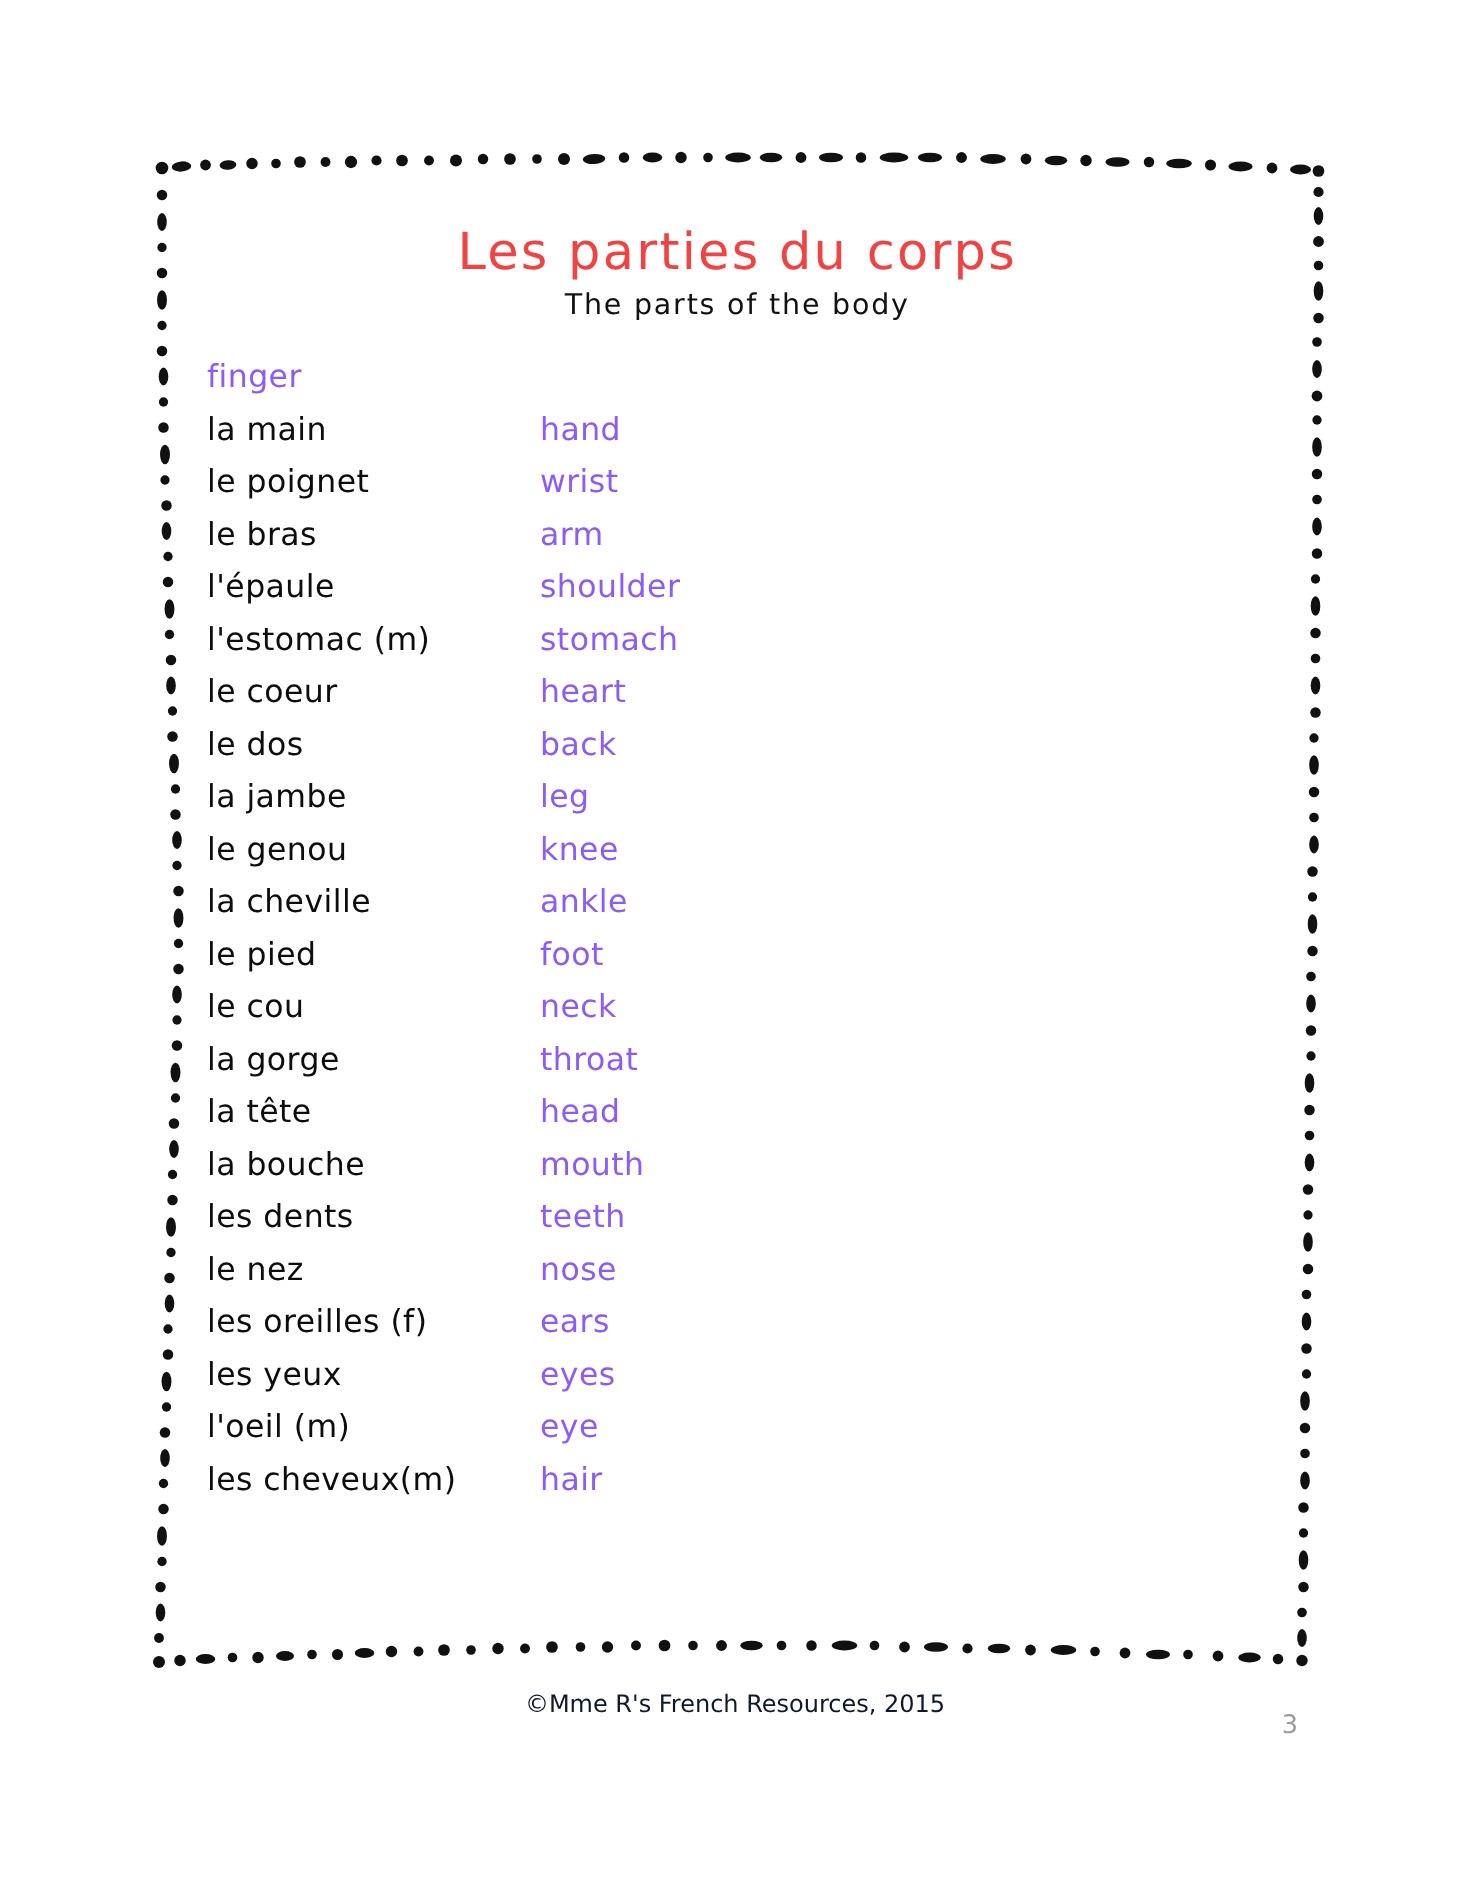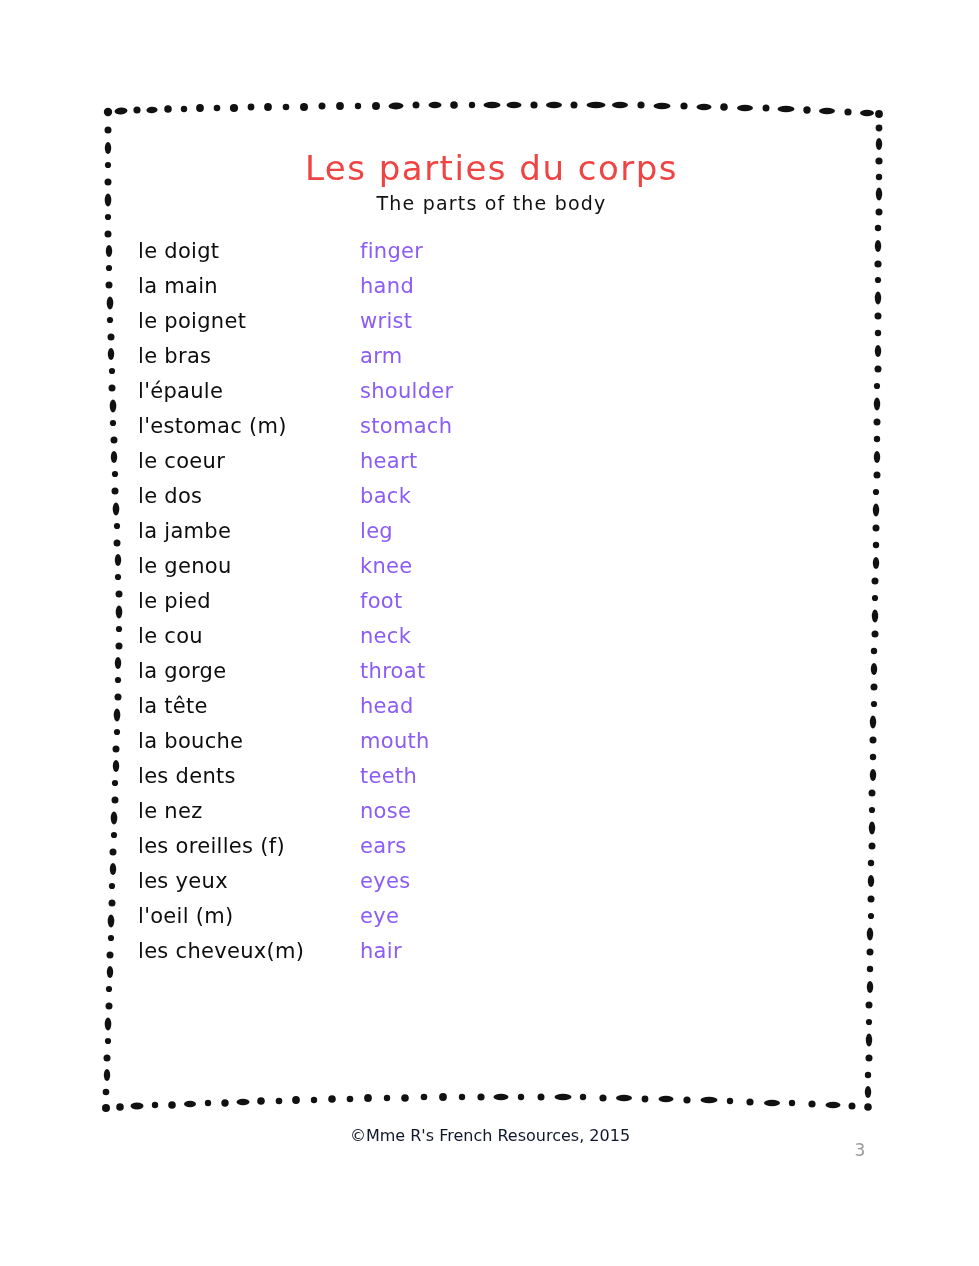--- a/index.html
+++ b/index.html
@@ -328,21 +328,20 @@
       </g>
     </svg>
   </div>
 
   <div id="content">
     <div class="title">Les parties du corps</div>
     <div class="subtitle">The parts of the body</div>
 
     <div id="vocab-list">
       <div class="vocab-row">
-        <div class="vocab-fr">le doigt</div>
         <div class="vocab-en">finger</div>
       </div>
       <div class="vocab-row">
         <div class="vocab-fr">la main</div>
         <div class="vocab-en">hand</div>
       </div>
       <div class="vocab-row">
         <div class="vocab-fr">le poignet</div>
         <div class="vocab-en">wrist</div>
       </div>
@@ -368,20 +367,24 @@
       </div>
       <div class="vocab-row">
         <div class="vocab-fr">la jambe</div>
         <div class="vocab-en">leg</div>
       </div>
       <div class="vocab-row">
         <div class="vocab-fr">le genou</div>
         <div class="vocab-en">knee</div>
       </div>
       <div class="vocab-row">
+        <div class="vocab-fr">la cheville</div>
+        <div class="vocab-en">ankle</div>
+      </div>
+      <div class="vocab-row">
         <div class="vocab-fr">le pied</div>
         <div class="vocab-en">foot</div>
       </div>
       <div class="vocab-row">
         <div class="vocab-fr">le cou</div>
         <div class="vocab-en">neck</div>
       </div>
       <div class="vocab-row">
         <div class="vocab-fr">la gorge</div>
         <div class="vocab-en">throat</div>

